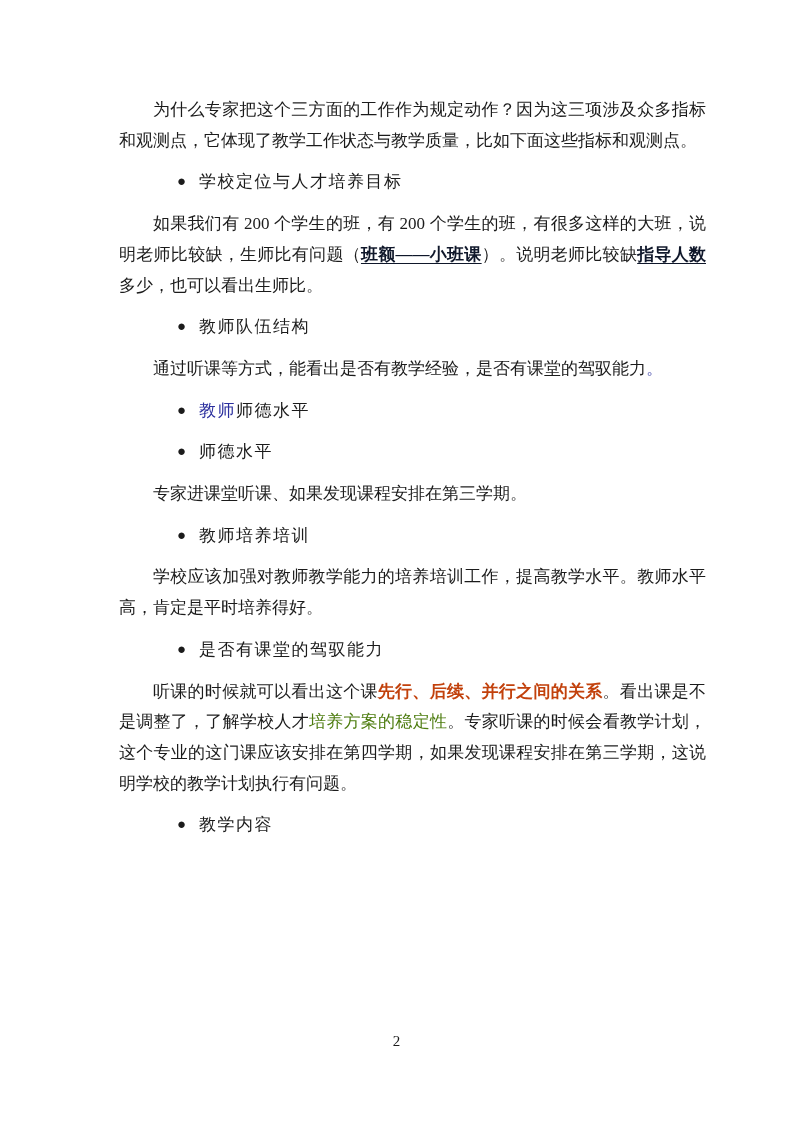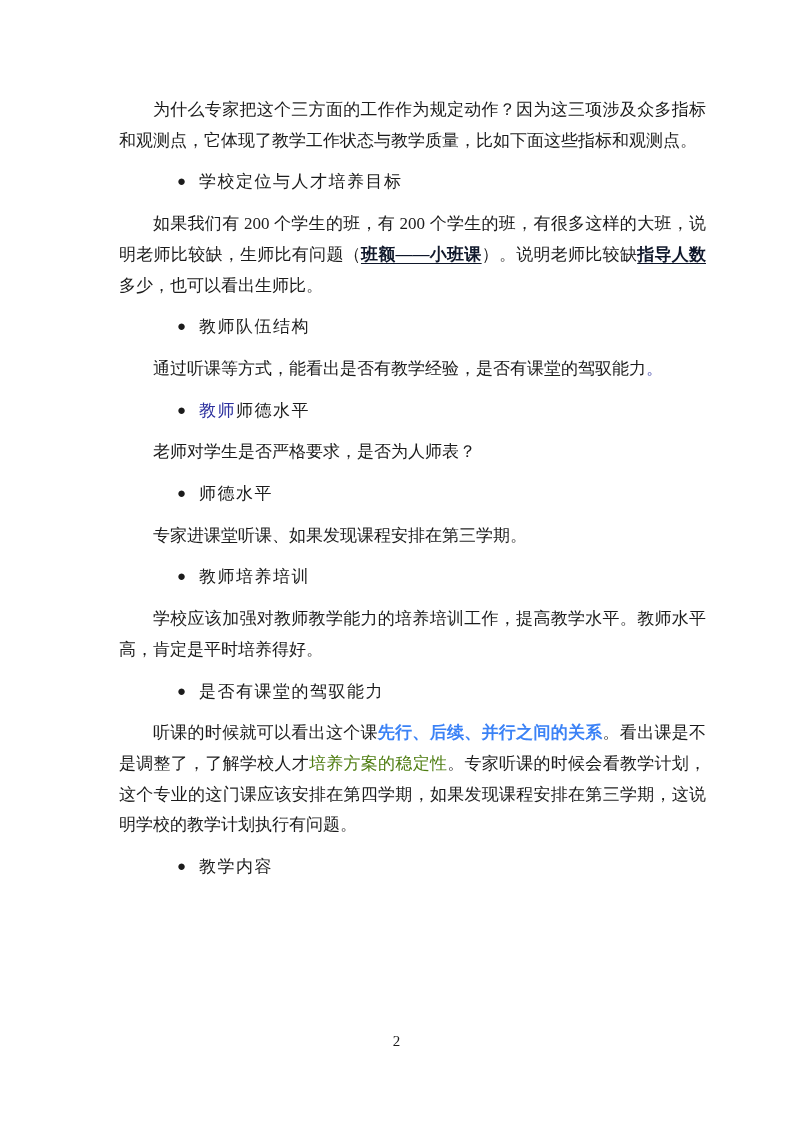--- a/index.html
+++ b/index.html
@@ -44,21 +44,21 @@
     letter-spacing: 1.5px;
   }
   .seg-normal {}
   .seg-red-bold-underline {
     color: #0f172a;
     font-weight: bold;
     text-decoration: underline;
     text-underline-offset: 3px;
   }
   .seg-red-bold {
-    color: #3b82f6;
+    color: #c2410c;
     font-weight: bold;
   }
   .seg-red {
     color: #4d7c0f;
   }
   .seg-blue {
     color: #2b2f9e;
     text-align: right;
   }
   .page-number {
@@ -75,21 +75,20 @@
 <body>
 
 <div class="page">
   <div class="doc-content" id="doc-content">
       <p class="para"><span class="seg-normal">为什么专家把这个三方面的工作作为规定动作？因为这三项涉及众多指标和观测点，它体现了教学工作状态与教学质量，比如下面这些指标和观测点。</span></p>
       <div class="bullet-item"><span class="bullet-glyph">●</span><span class="bullet-label"><span class="seg-normal">学校定位与人才培养目标</span></span></div>
       <p class="para"><span class="seg-normal">如果我们有 200 个学生的班，有 200 个学生的班，有很多这样的大班，说明老师比较缺，生师比有问题（</span><span class="seg-red-bold-underline">班额——小班课</span><span class="seg-normal">）。说明老师比较缺</span><span class="seg-red-bold-underline">指导人数</span><span class="seg-normal">多少，也可以看出生师比。</span></p>
       <div class="bullet-item"><span class="bullet-glyph">●</span><span class="bullet-label"><span class="seg-normal">教师队伍结构</span></span></div>
       <p class="para"><span class="seg-normal">通过听课等方式，能看出是否有教学经验，是否有课堂的驾驭能力</span><span class="seg-blue">。</span></p>
       <div class="bullet-item"><span class="bullet-glyph">●</span><span class="bullet-label"><span class="seg-blue">教师</span><span class="seg-normal">师德水平</span></span></div>
-      <p class="para"><span class="seg-normal">老师对学生是否严格要求，是否为人师表？</span></p>
       <div class="bullet-item"><span class="bullet-glyph">●</span><span class="bullet-label"><span class="seg-normal">师德水平</span></span></div>
       <p class="para"><span class="seg-normal">专家进课堂听课、如果发现课程安排在第三学期。</span></p>
       <div class="bullet-item"><span class="bullet-glyph">●</span><span class="bullet-label"><span class="seg-normal">教师培养培训</span></span></div>
       <p class="para"><span class="seg-normal">学校应该加强对教师教学能力的培养培训工作，提高教学水平。教师水平高，肯定是平时培养得好。</span></p>
       <div class="bullet-item"><span class="bullet-glyph">●</span><span class="bullet-label"><span class="seg-normal">是否有课堂的驾驭能力</span></span></div>
       <p class="para"><span class="seg-normal">听课的时候就可以看出这个课</span><span class="seg-red-bold">先行、后续、并行之间的关系</span><span class="seg-normal">。看出课是不是调整了，了解学校人才</span><span class="seg-red">培养方案的稳定性</span><span class="seg-normal">。专家听课的时候会看教学计划，这个专业的这门课应该安排在第四学期，如果发现课程安排在第三学期，这说明学校的教学计划执行有问题。</span></p>
       <div class="bullet-item"><span class="bullet-glyph">●</span><span class="bullet-label"><span class="seg-normal">教学内容</span></span></div>
     </div>
   <div class="page-number">2</div>
 </div>

